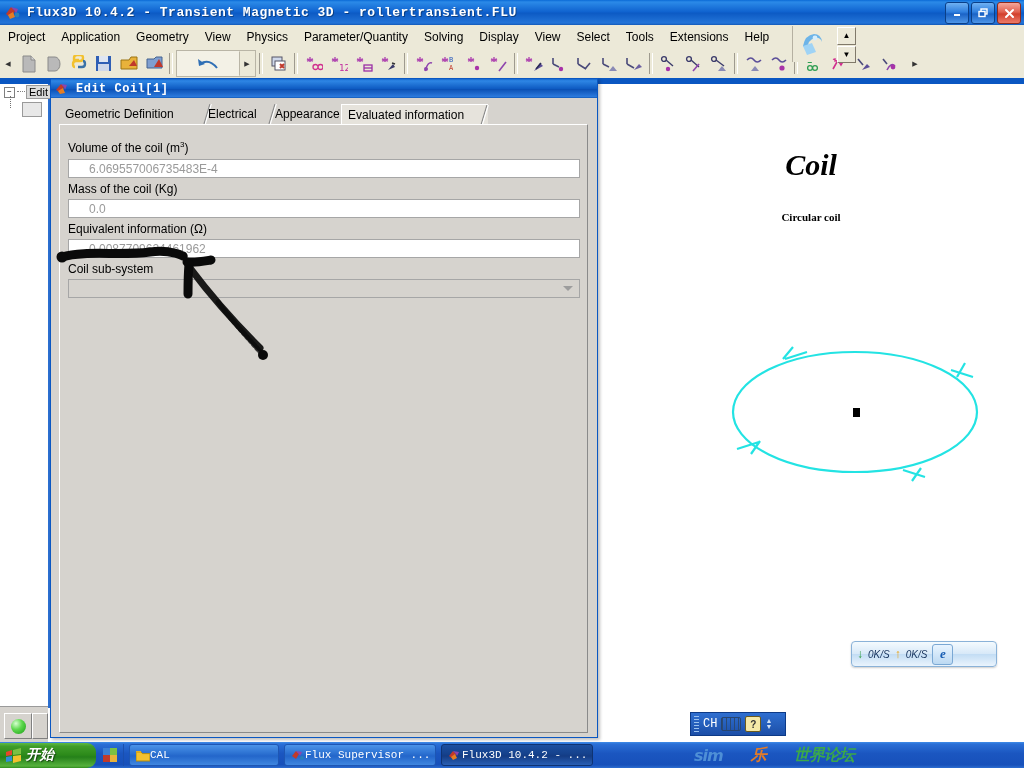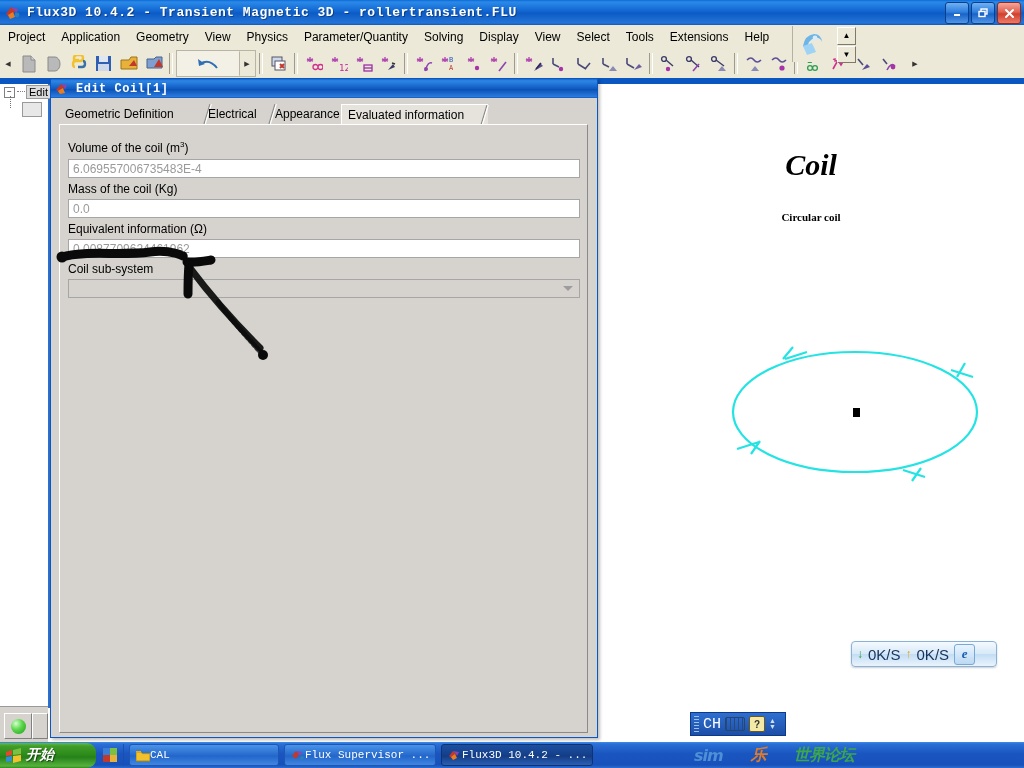--- a/index.html
+++ b/index.html
@@ -155,21 +155,21 @@
     position:absolute;left:5px;top:23px;width:527px;height:607px;
     background:#d6d3ce;border:1px solid #ffffff;border-right-color:#8a8a8a;border-bottom-color:#8a8a8a;
   }
   .field-label{
     position:absolute;font-size:12px;color:#000;white-space:nowrap;
   }
   .field-label sup{font-size:8px;}
   .field-input{
     position:absolute;height:19px;background:#ffffff;
     border:1px solid #a6a6a6;
-    font-size:12px;color:#9a9a9a;padding-left:4px;line-height:19px;
+    font-size:12px;color:#9a9a9a;padding-left:20px;line-height:19px;
     box-sizing:border-box;white-space:nowrap;overflow:hidden;
   }
   .field-combo{
     position:absolute;height:19px;background:#d6d3ce;
     border:1px solid #a6a6a6;box-sizing:border-box;
     display:flex;align-items:center;justify-content:flex-end;
   }
   .combo-arrow{
     width:0;height:0;border-left:5px solid transparent;border-right:5px solid transparent;
     border-top:5px solid #9d9d9d;margin-right:6px;
@@ -180,37 +180,37 @@
 
   
   .netwidget{
     position:absolute;left:851px;top:641px;width:146px;height:26px;
     background:linear-gradient(to bottom,#f4fafe,#d8e9f8 48%,#c3ddf4 52%,#eaf4fd);
     border:1px solid #8ab2d8;border-radius:4px;
     display:flex;align-items:center;gap:5px;padding:0 5px;box-sizing:border-box;
     box-shadow:0 1px 2px rgba(0,0,0,.2);
   }
   .net-arrow{font-size:12px;line-height:12px;font-weight:bold;}
-  .net-text{font-size:15px;color:#16325c;font-family:"Liberation Sans",sans-serif;}
+  .net-text{font-size:10px;color:#16325c;font-family:"Liberation Sans",sans-serif;font-style:italic;}
   .ie-icon{
     width:19px;height:19px;border-radius:3px;border:1px solid #7aa8d4;
     background:linear-gradient(to bottom,#e8f4ff,#bcd9f2);
     display:flex;align-items:center;justify-content:center;
     font-family:"Liberation Serif",serif;font-style:italic;font-weight:bold;font-size:13px;color:#1a5fb4;
   }
 
   
   .ime{
     position:absolute;left:690px;top:712px;width:96px;height:24px;
     background:linear-gradient(to bottom,#2f6fd0,#1c4fa8);
     border:1px solid #0d3a87;display:flex;align-items:center;gap:4px;padding:0 3px;box-sizing:border-box;
   }
   .ime-grip{width:5px;height:16px;
     background:repeating-linear-gradient(to bottom,#9cc2ee 0 1px,transparent 1px 3px);}
-  .ime-ch{color:#fff;font-size:15px;font-family:"Liberation Mono",monospace;}
+  .ime-ch{color:#fff;font-size:12px;font-family:"Liberation Mono",monospace;}
   .ime-kbd{
     width:18px;height:12px;background:linear-gradient(to bottom,#e9f1fb,#9fc1e6);
     border:1px solid #27456f;border-radius:2px;
     background-image:repeating-linear-gradient(to right,#2a4a75 0 1px,transparent 1px 4px);
   }
   .ime-help{
     width:14px;height:14px;background:#f5e9a8;border:1px solid #6c5a1b;border-radius:2px;
     font-size:10px;font-weight:bold;color:#333;display:flex;align-items:center;justify-content:center;
   }
   .ime-caret{display:flex;flex-direction:column;color:#cfe0f5;font-size:7px;line-height:6px;}

